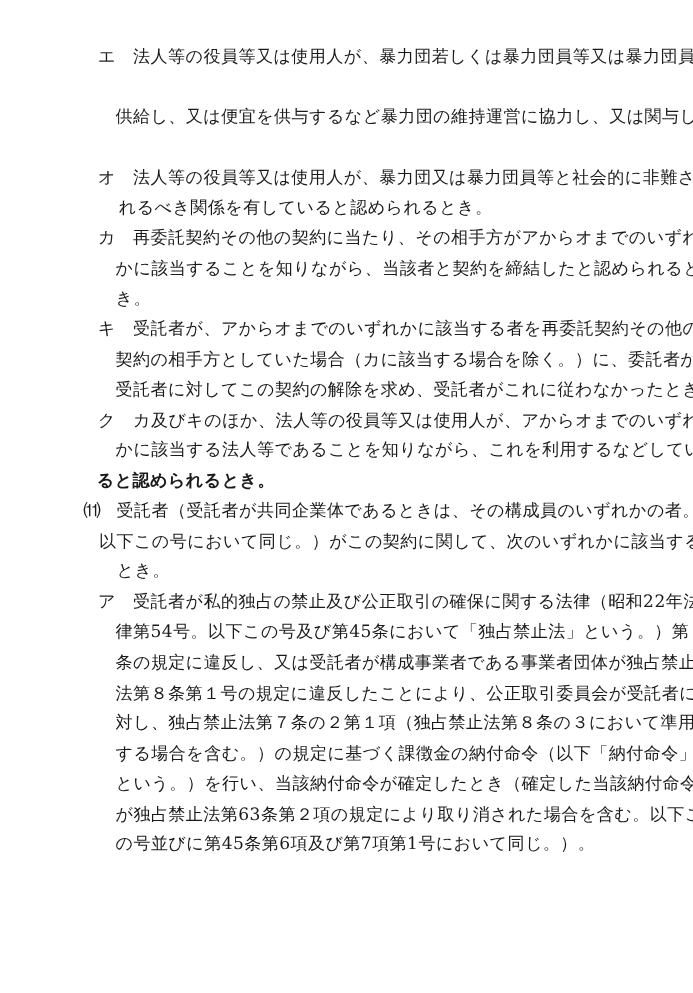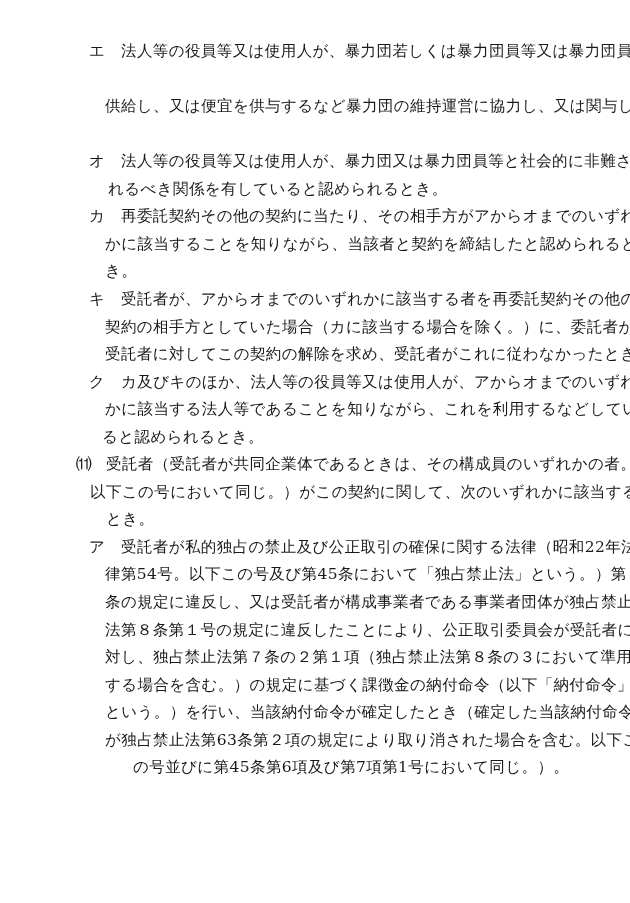--- a/index.html
+++ b/index.html
@@ -56,30 +56,30 @@
   <div class="line" style="left:105px; top:261px;">き。</div>
 
   <div class="marker" style="left:89px; top:289px;">キ</div>
   <div class="line" style="left:121px; top:289px;">受託者が、アからオまでのいずれかに該当する者を再委託契約その他の</div>
   <div class="line" style="left:105px; top:317px;">契約の相手方としていた場合（カに該当する場合を除く。）に、委託者が</div>
   <div class="line" style="left:105px; top:344px;">受託者に対してこの契約の解除を求め、受託者がこれに従わなかったとき。</div>
 
   <div class="marker" style="left:89px; top:372px;">ク</div>
   <div class="line" style="left:121px; top:372px;">カ及びキのほか、法人等の役員等又は使用人が、アからオまでのいずれ</div>
   <div class="line" style="left:105px; top:399px;">かに該当する法人等であることを知りながら、これを利用するなどしてい</div>
-  <div class="line" style="left:102px; top:427px;">ると認められるとき。</div>
+  <div class="line" style="left:88px; top:427px;font-weight:bold;">ると認められるとき。</div>
 
   <div class="marker" style="left:76px; top:454px;">⑾</div>
   <div class="line" style="left:106px; top:454px;">受託者（受託者が共同企業体であるときは、その構成員のいずれかの者。</div>
   <div class="line" style="left:90px; top:482px;">以下この号において同じ。）がこの契約に関して、次のいずれかに該当する</div>
   <div class="line" style="left:106px; top:509px;">とき。</div>
 
   <div class="marker" style="left:89px; top:537px;">ア</div>
   <div class="line" style="left:121px; top:537px;">受託者が私的独占の禁止及び公正取引の確保に関する法律（昭和22年法</div>
   <div class="line" style="left:105px; top:564px;">律第54号。以下この号及び第45条において「独占禁止法」という。）第３</div>
   <div class="line" style="left:105px; top:592px;">条の規定に違反し、又は受託者が構成事業者である事業者団体が独占禁止</div>
   <div class="line" style="left:105px; top:620px;">法第８条第１号の規定に違反したことにより、公正取引委員会が受託者に</div>
   <div class="line" style="left:105px; top:647px;">対し、独占禁止法第７条の２第１項（独占禁止法第８条の３において準用</div>
   <div class="line" style="left:105px; top:675px;">する場合を含む。）の規定に基づく課徴金の納付命令（以下「納付命令」</div>
   <div class="line" style="left:105px; top:702px;">という。）を行い、当該納付命令が確定したとき（確定した当該納付命令</div>
   <div class="line" style="left:105px; top:730px;">が独占禁止法第63条第２項の規定により取り消された場合を含む。以下こ</div>
-  <div class="line" style="left:105px; top:757px;margin-left:28px;">の号並びに第45条第6項及び第7項第1号において同じ。）。</div>
+  <div class="line" style="left:105px; top:757px;">の号並びに第45条第6項及び第7項第1号において同じ。）。</div>
 </div>
 
 </body></html>

